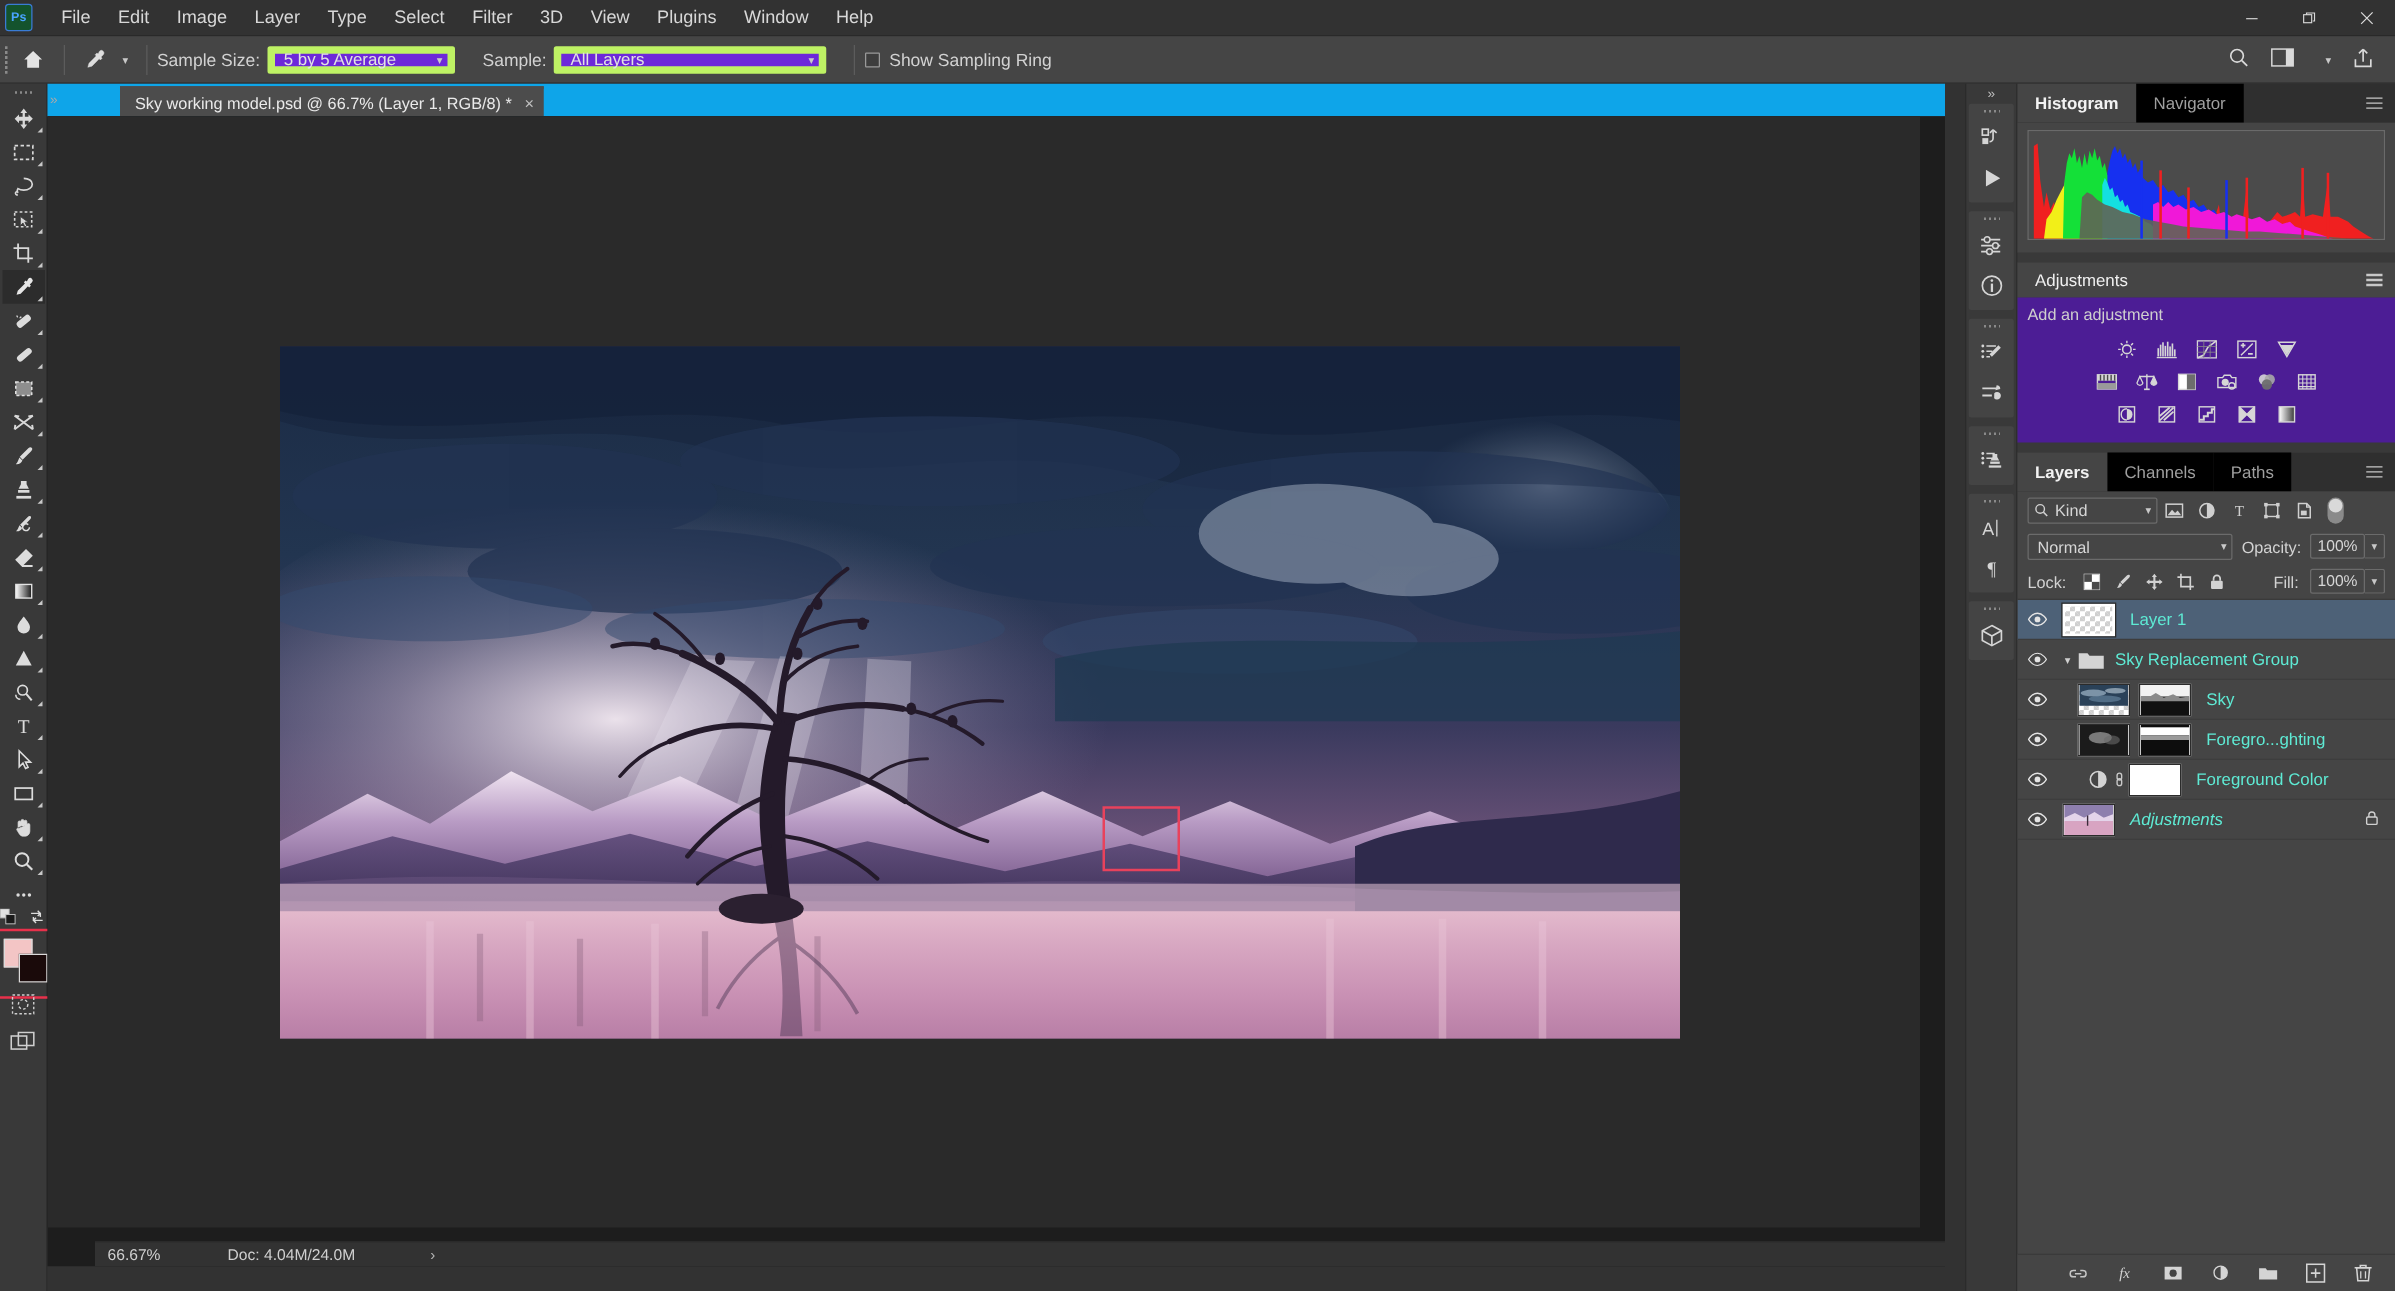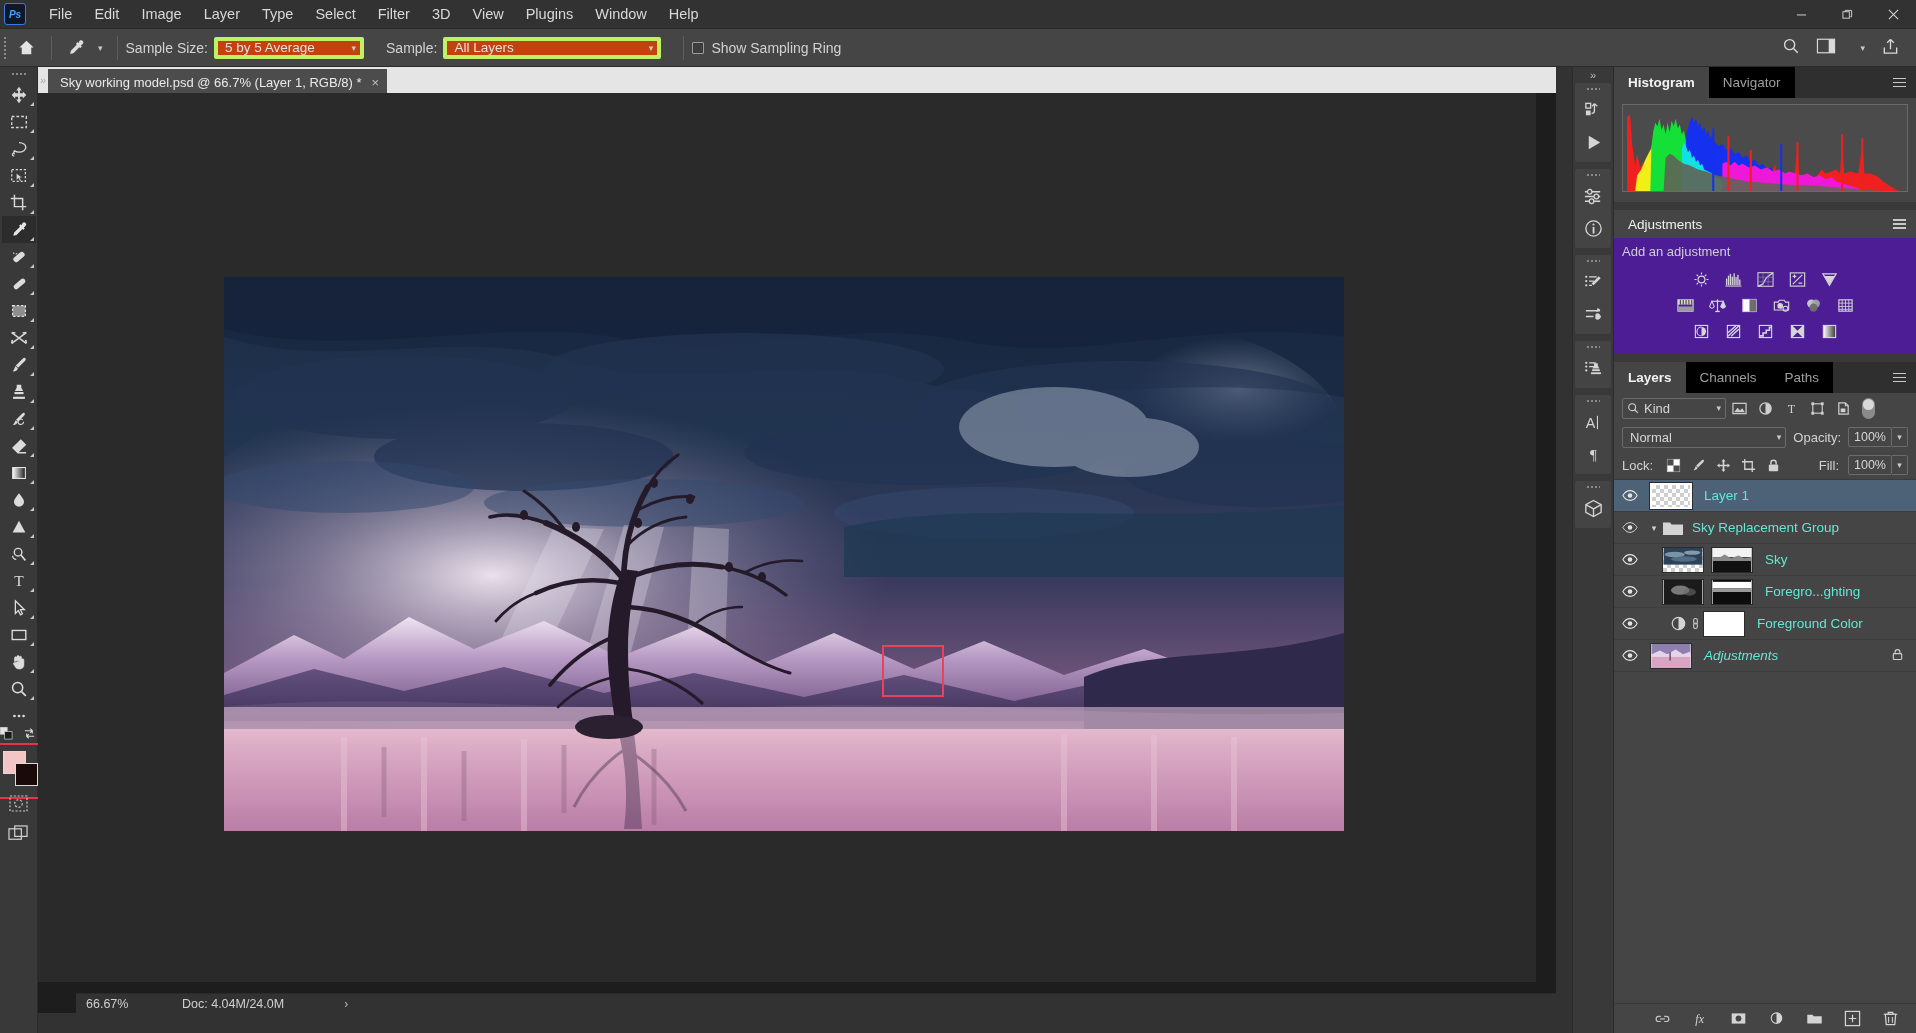--- a/index.html
+++ b/index.html
@@ -14,23 +14,23 @@
   .app { position:relative; width:1916px; height:1033px; }
 
   
   .menubar {
     position:absolute; top:0; left:0; width:1916px; height:29px;
     background:#323232; display:flex; align-items:center;
     border-bottom:1px solid #292929;
   }
   .ps-logo {
     width:22px; height:22px; margin-left:4px; margin-right:12px;
-    background:#0f172a; border:1px solid #3a7bd5; border-radius:3px;
+    background:#14532d; border:1px solid #3a7bd5; border-radius:3px;
     color:#4aa3ff; font-size:10px; font-weight:bold;
-    display:flex; align-items:center; justify-content:center;font-style:italic;
+    display:flex; align-items:center; justify-content:center;
   }
   .menu-item {
     padding:3px 11px; font-size:14.5px; color:#d8d8d8; cursor:default;
     white-space:nowrap;
   }
   .wincontrols { position:absolute; right:0; top:0; height:29px; display:flex; }
   .winbtn {
     width:46px; height:29px; display:flex; align-items:center; justify-content:center;
     color:#d8d8d8; font-size:15px;
   }
@@ -46,21 +46,21 @@
     content:""; width:2px; height:22px;
     background:repeating-linear-gradient(to bottom,#8a8a8a 0 2px,transparent 2px 4px);
   }
   .opt-home { width:34px; height:34px; display:flex; align-items:center; justify-content:center; }
   .opt-sep { width:1px; height:24px; background:#5c5c5c; margin:0 8px; }
   .opt-tool {
     display:flex; align-items:center; gap:4px; padding:0 6px;
   }
   .opt-label { font-size:14px; color:#d2d2d2; margin-right:6px; white-space:nowrap;}
   .opt-select {
-    height:22px; background:#c2410c; border:4px solid #bef264; border-radius:2px;
+    height:22px; background:#6d28d9; border:6px solid #bef264; border-radius:2px;
     display:flex; align-items:center; justify-content:space-between;
     padding:0 4px 0 7px; font-size:13.5px; color:#e2e2e2;
   }
   .caret { font-size:9px; color:#c9c9c9; margin-left:8px; }
   .chk { width:12px;height:12px;border:1px solid #9a9a9a; background:#3d3d3d; border-radius:1px;}
   .opt-right { margin-left:auto; display:flex; align-items:center; gap:16px; padding-right:16px;}
 
   
   .toolbar {
     position:absolute; top:67px; left:0; width:38px; height:966px;
@@ -83,21 +83,21 @@
   .tool svg { width:20px; height:20px; }
   .sw-swap { position:absolute; right:2px; top:-12px; font-size:11px;color:#ccc;}
   .sw-def  { position:absolute; left:0px; top:-12px; font-size:9px;color:#ccc;}
   .redbox {
     position:absolute; border:2px solid #e8314b; pointer-events:none;
   }
 
   
   .tabbar {
     position:absolute; top:67px; left:38px; width:1518px; height:26px;
-    background:#e5e5e5; display:flex; align-items:flex-end;
+    background:#0ea5e9; display:flex; align-items:flex-end;gap:48px;
   }
   .tabgrip{width:10px;height:26px;display:flex;align-items:center;justify-content:center;}
   .tabgrip::before{content:"»"; color:#a9a9a9;font-size:11px;}
   .doctab {
     height:24px; background:#4c4c4c; display:flex;align-items:center;
     padding:0 8px 0 12px; gap:10px; font-size:13px; color:#eaeaea;
     border-top:2px solid #4c4c4c;
   }
   .tabclose{font-size:13px;color:#c0c0c0;}
 

